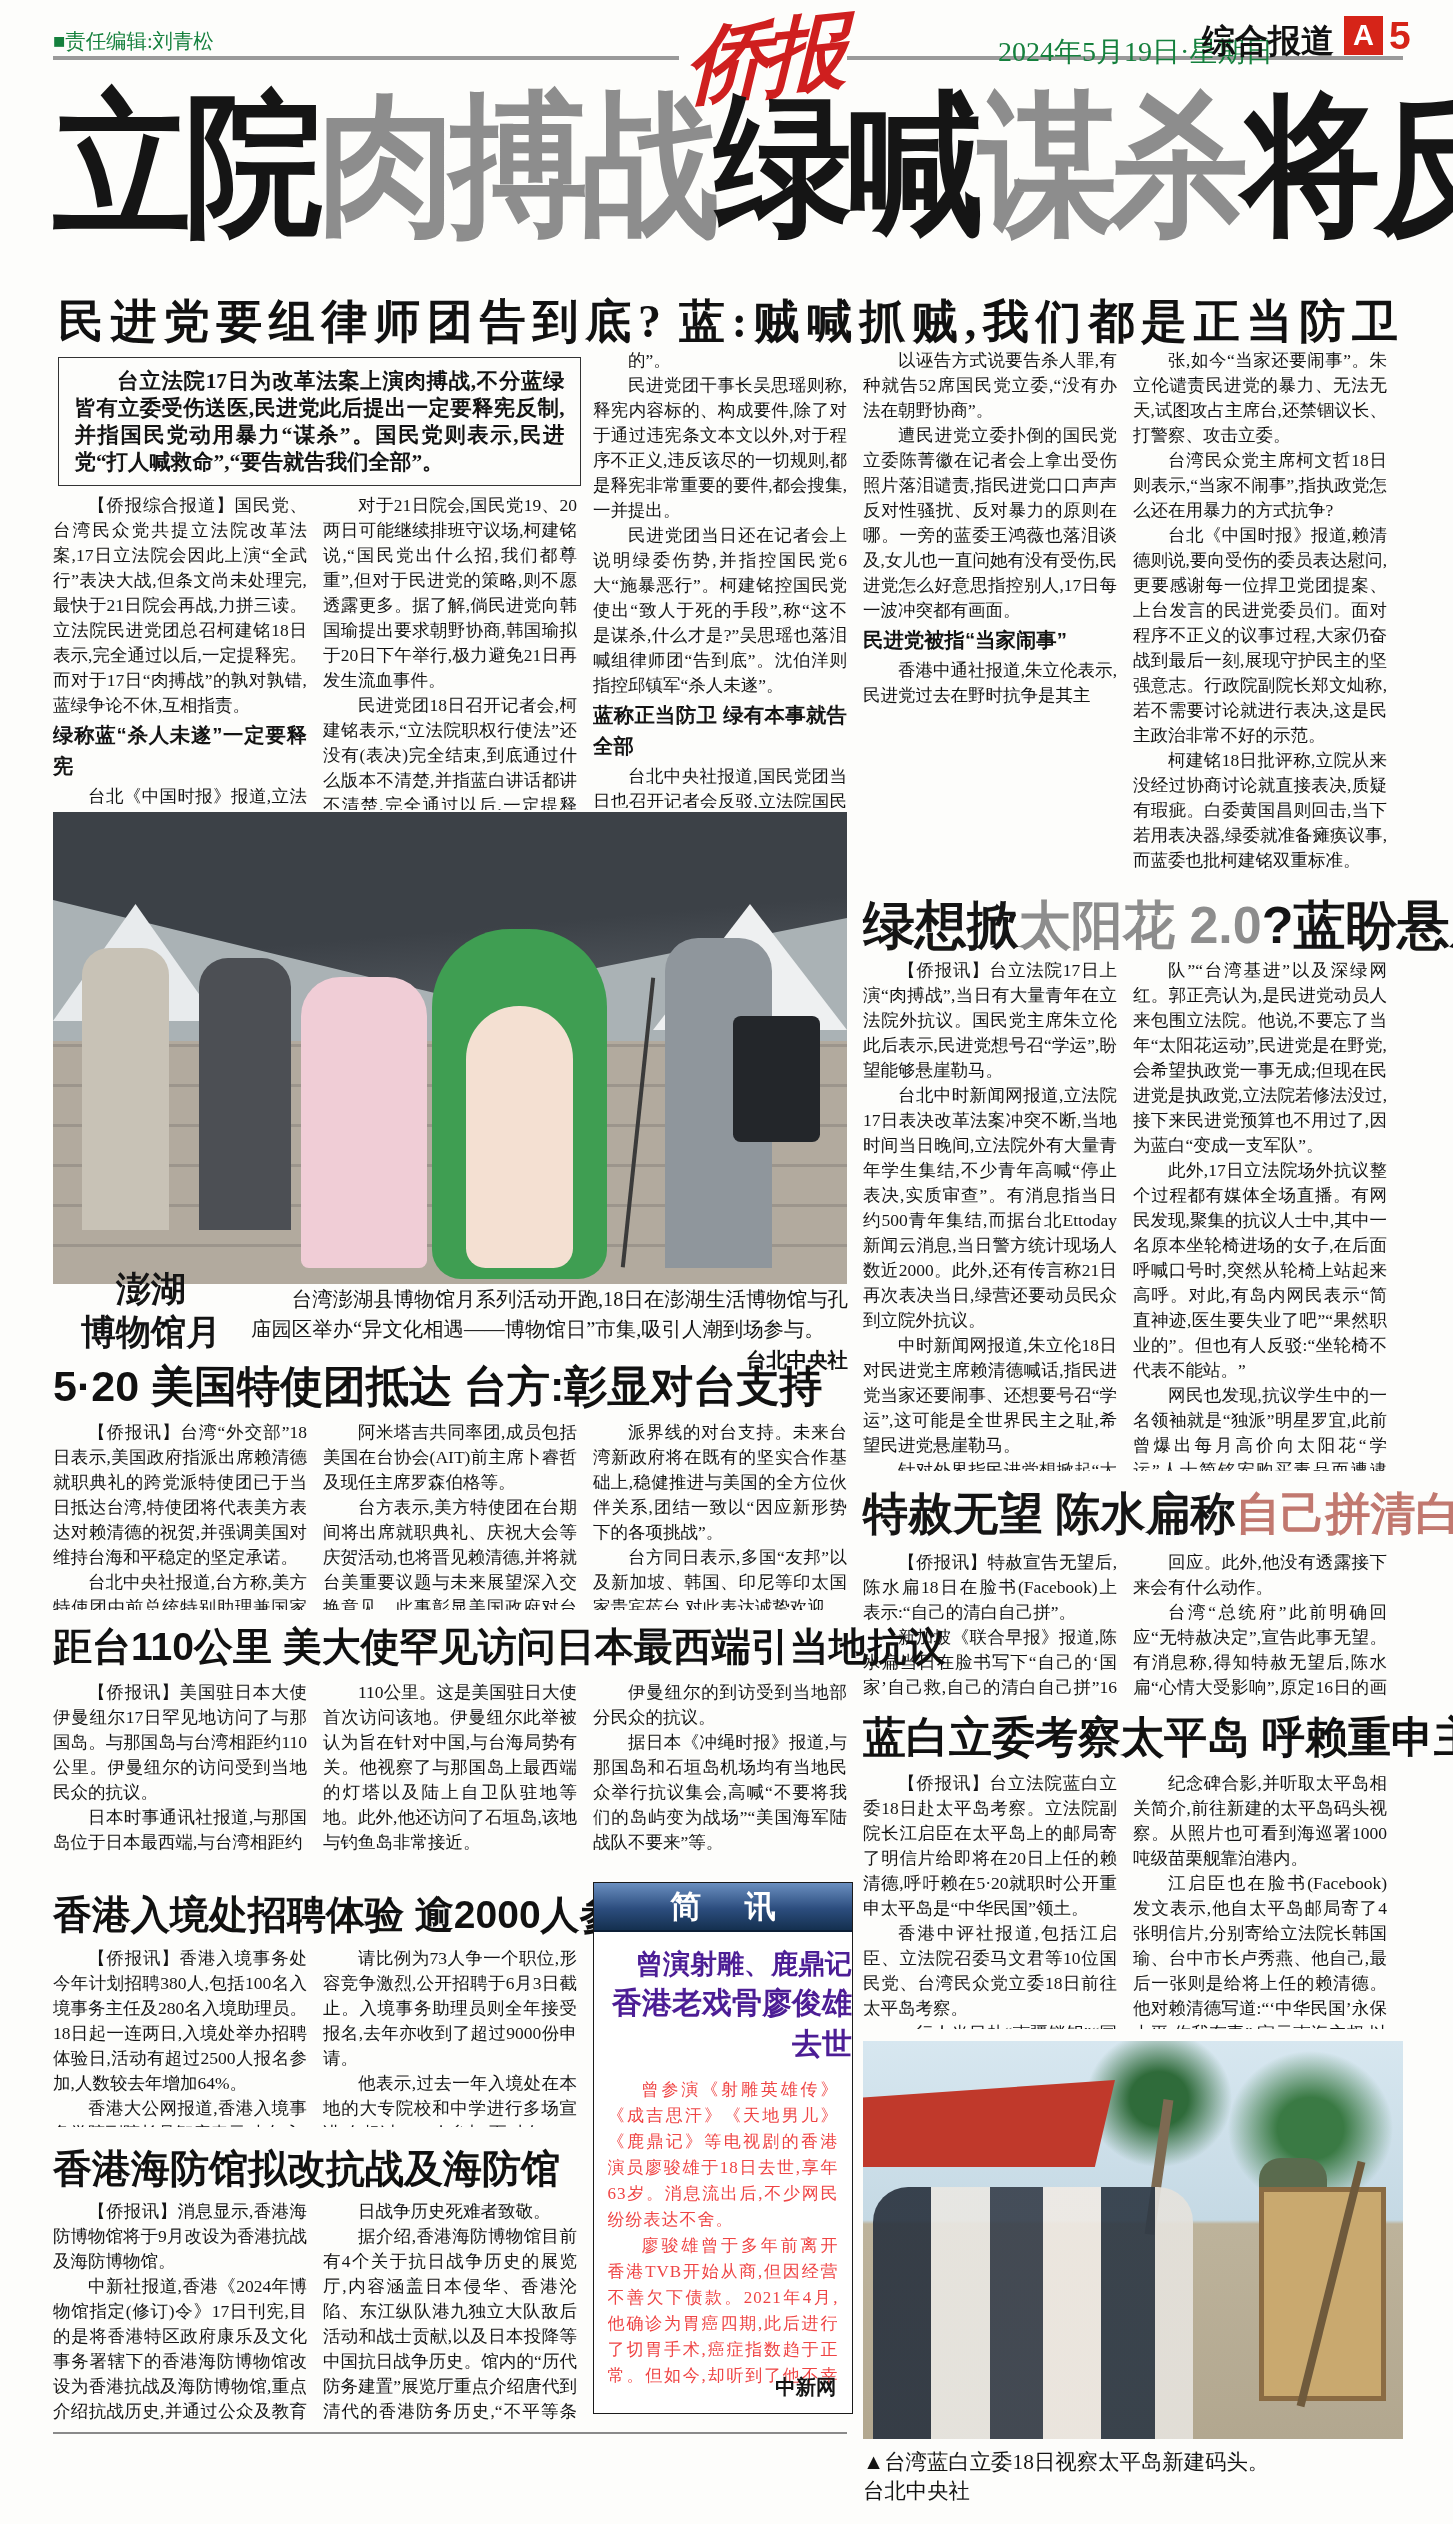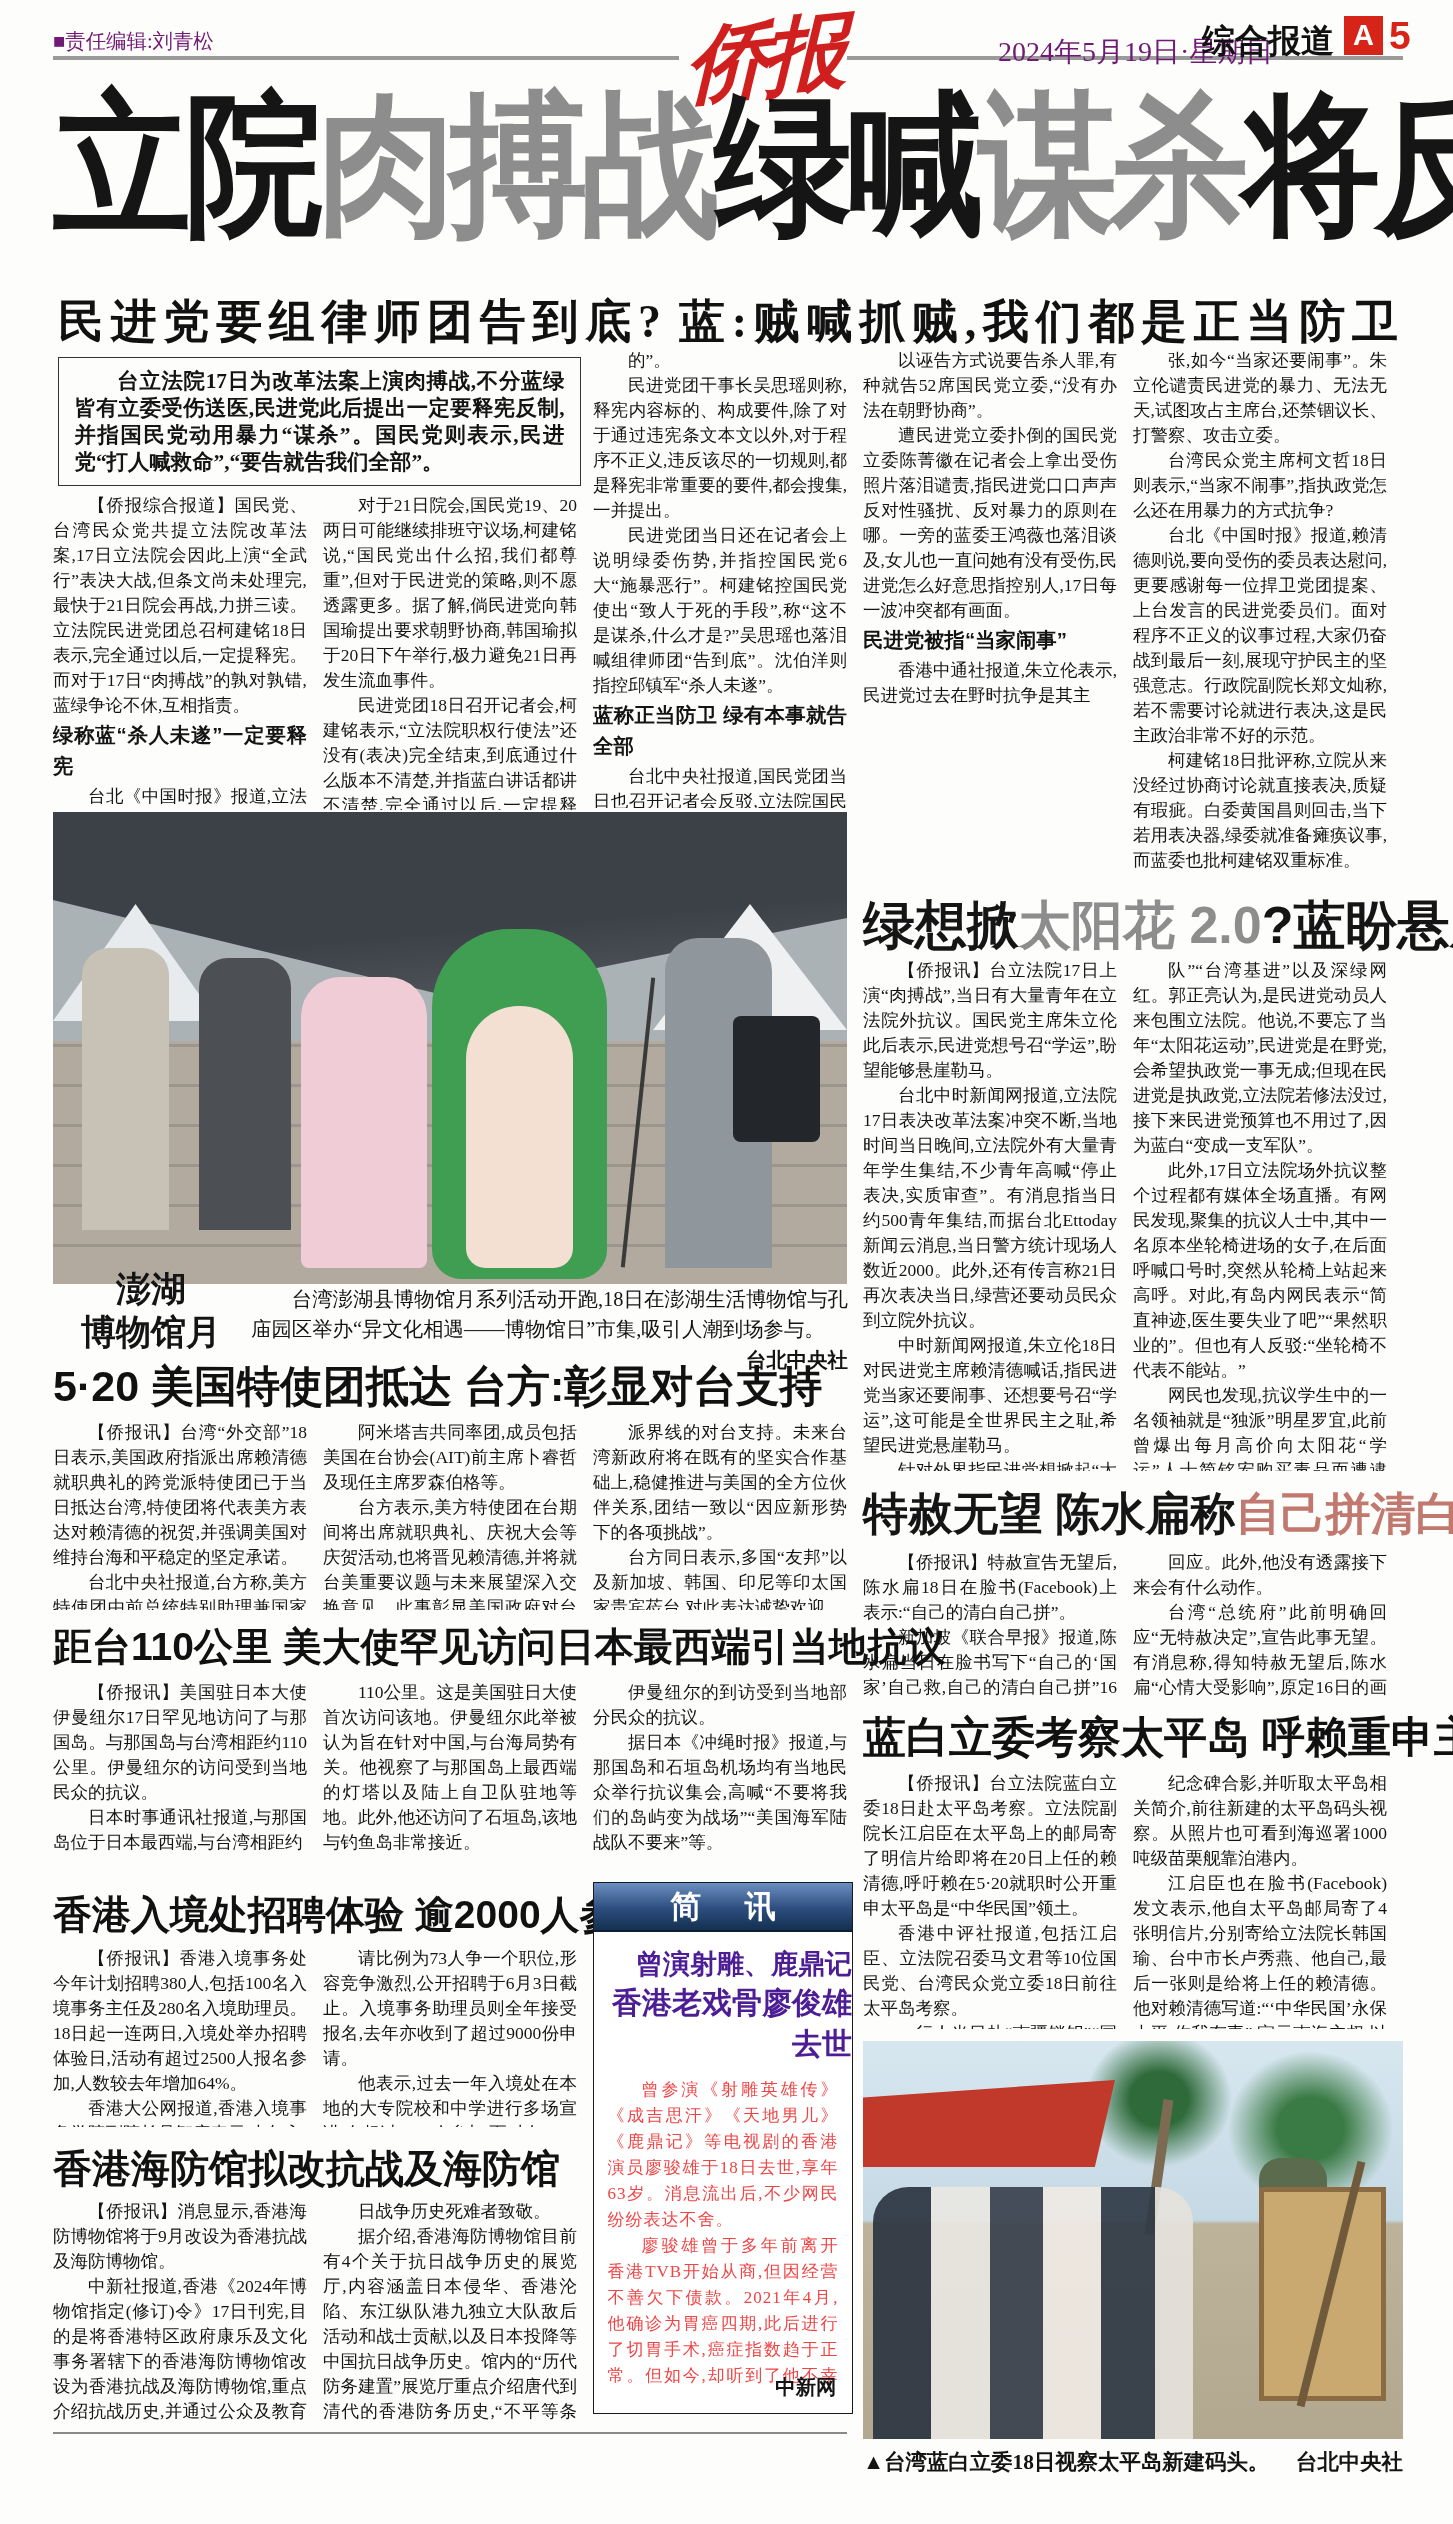--- a/index.html
+++ b/index.html
@@ -1,21 +1,21 @@
 <!DOCTYPE html>
 <html><head>
 <meta charset="utf-8">
 <style>
   html,body{margin:0;padding:0;}
   body{width:1454px;height:2525px;position:relative;background:#fdfdfb;
        font-family:"Liberation Serif",serif;color:#141414;overflow:hidden;}
   .abs{position:absolute;}
   .sans{font-family:"Liberation Sans",sans-serif;}
   
-  .hdr-small{font-size:20.4px;color:#701a75;}
+  .hdr-small{font-size:20.4px;color:#15803d;}
   .hdr-rule{background:#9a9a9a;height:3.9px;}
   .masthead{font-size:84px;font-weight:bold;color:#cf1f1f;font-family:"Liberation Serif",serif;
             font-style:italic;transform:rotate(-6deg) skewX(-6deg);letter-spacing:-5.8px;}
   .section-title{font-size:33px;font-weight:bold;color:#111;}
   .page-a-box{width:39px;height:39px;background:#d62418;color:#fff;font-size:29px;font-weight:bold;
               display:flex;align-items:center;justify-content:center;}
   .page-num{font-size:39px;color:#d62418;font-weight:bold;}
   
   .giant{display:flex;justify-content:space-between;align-items:flex-end;
          font-family:"Liberation Sans",sans-serif;font-weight:900;font-size:138px;
@@ -238,19 +238,19 @@
 <div class="abs photo" style="left:863px;top:2041px;width:540px;height:398px;background:linear-gradient(#d7e7f0 0%,#c5d9e4 45%,#bdb39b 46%,#b2a78f 100%);">
   <div class="ph" style="left:223px;top:-9.7px;width:146px;height:136px;background:radial-gradient(closest-side,#2f6b3a 40%,rgba(47,107,58,0) 100%);"></div>
   <div class="ph" style="right:9.7px;top:9.7px;width:165px;height:155px;background:radial-gradient(closest-side,#3a7a44 40%,rgba(58,122,68,0) 100%);"></div>
   <div class="ph" style="left:291px;top:58px;width:9.7px;height:136px;background:#7d6a52;transform:rotate(8deg);"></div>
   <div class="ph" style="left:0;top:39px;width:252px;height:87px;background:#c0392b;clip-path:polygon(0 20%,100% 0,92% 100%,0 100%);"></div>
   <div class="ph" style="left:9.7px;top:146px;width:320px;height:252px;background:linear-gradient(90deg,#2b3440 0 58px,#e9e7e2 58px 117px,#39414d 117px 170px,#efeae4 170px 228px,#2f3a46 228px 282px,#e5e2dc 282px 320px);border-radius:35px 35px 0 0;opacity:.92;"></div>
   <div class="ph" style="left:396px;top:117px;width:68px;height:175px;background:#5a6b4e;border-radius:21.4px 21.4px 0 0;"></div>
   <div class="ph" style="right:17.5px;top:146px;width:117px;height:204px;background:#c9a96f;border:5.8px solid #8a6b43;"></div>
   <div class="ph" style="right:68px;top:117px;width:7.8px;height:252px;background:#6f5a3c;transform:rotate(14deg);"></div>
 </div>
-<div class="abs" style="left:863px;top:2447px;width:540px;display:flex;justify-content:space-between;font-size:21.4px;font-weight:bold;">
+<div class="abs" style="left:863px;top:2447px;width:540px;display:flex;justify-content:space-between;font-size:21.4px;font-weight:normal;flex-direction:column;">
   <span>▲台湾蓝白立委18日视察太平岛新建码头。</span>
   <span>台北中央社</span>
 </div>
 
 <div class="abs rule-thin" style="left:53px;top:2432px;width:794px;"></div>
 
 
 </body></html>

